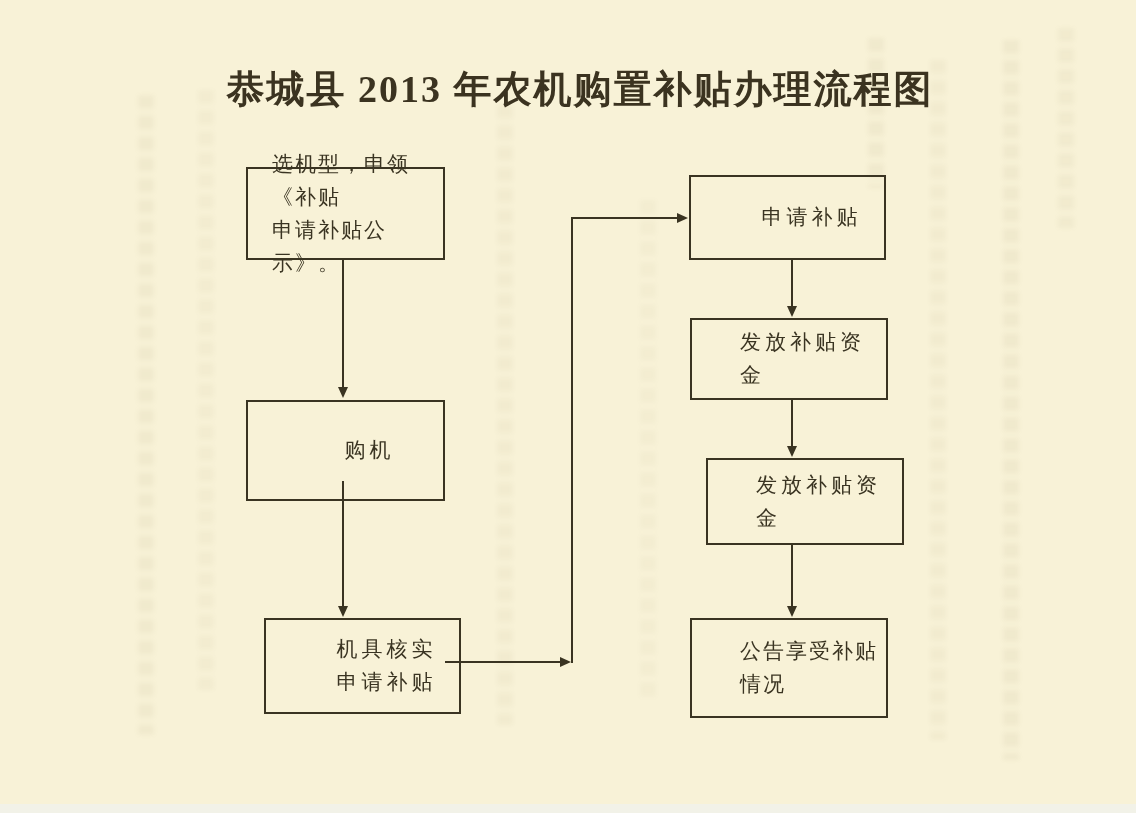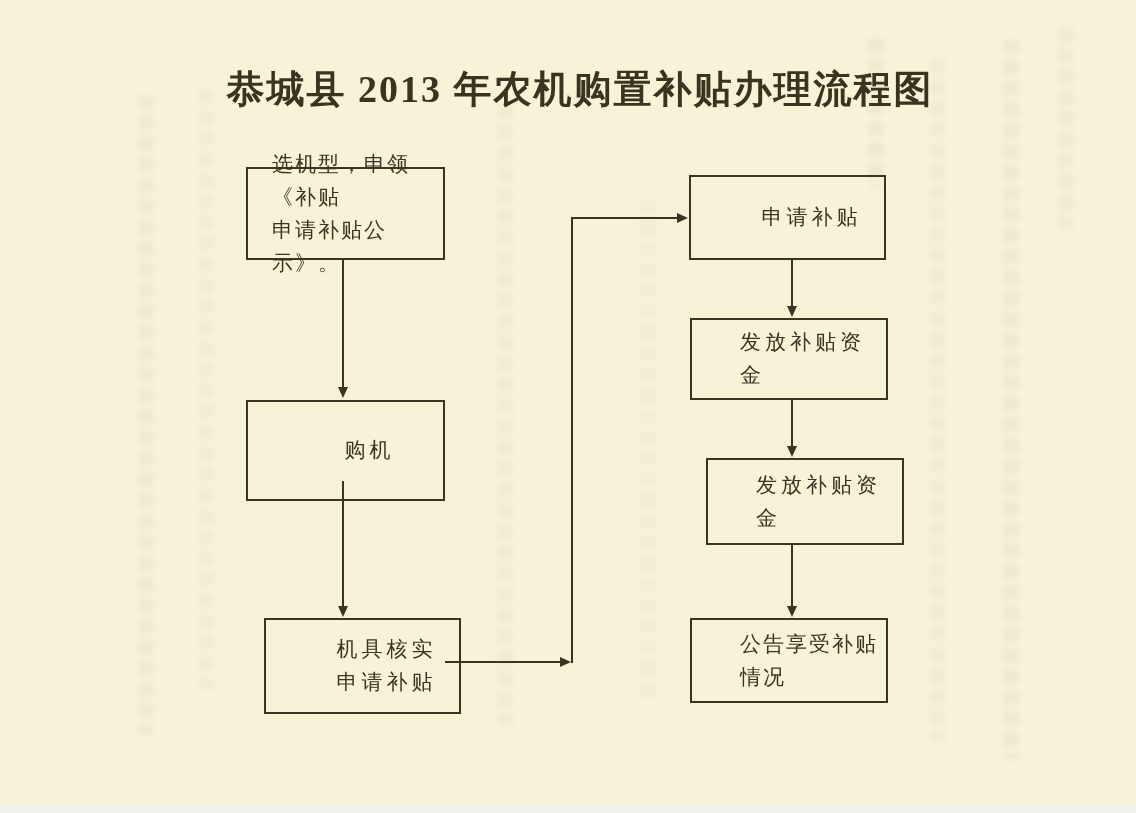--- a/index.html
+++ b/index.html
@@ -58,21 +58,21 @@
     background:transparent;
     padding-left:48px;
   }
   .node span{display:block;}
   #n-select{left:246px;top:167px;width:199px;height:93px;align-items:flex-start;padding-left:24px;letter-spacing:2px;}
   #n-purchase{left:246px;top:400px;width:199px;height:101px;}
   #n-verify{left:264px;top:618px;width:197px;height:96px;}
   #n-apply{left:689px;top:175px;width:197px;height:85px;}
   #n-publicity{left:690px;top:318px;width:198px;height:82px;}
   #n-disburse{left:690px;top:458px;width:198px;height:87px;margin-left:16px;}
-  #n-announce{left:690px;top:618px;width:198px;height:85px;letter-spacing:2px;}
+  #n-announce{left:690px;top:618px;width:198px;height:100px;letter-spacing:2px;}
   .vline{position:absolute;width:2px;background:#3a3422;}
   .hline{position:absolute;height:2px;background:#3a3422;}
   .ah-down{
     position:absolute;width:0;height:0;
     border-left:5px solid transparent;
     border-right:5px solid transparent;
     border-top:11px solid #3a3422;
   }
   .ah-right{
     position:absolute;width:0;height:0;

